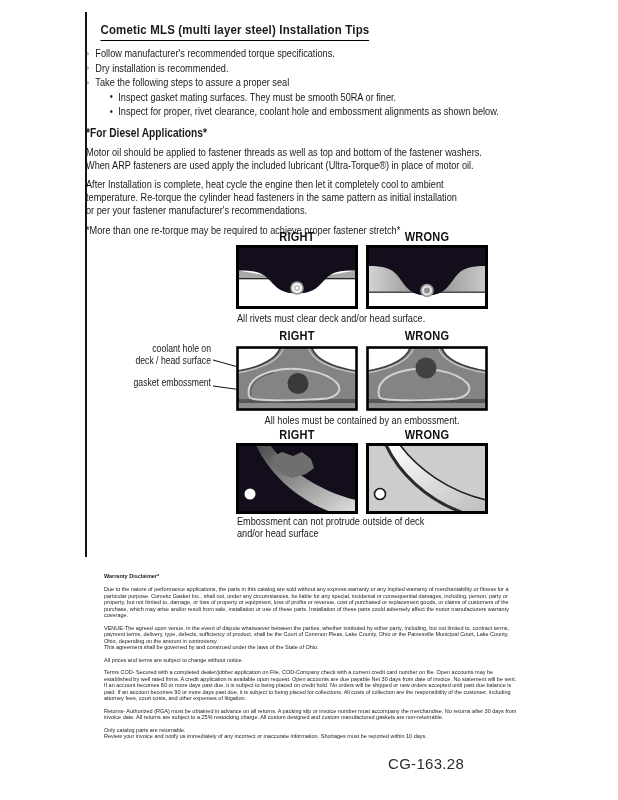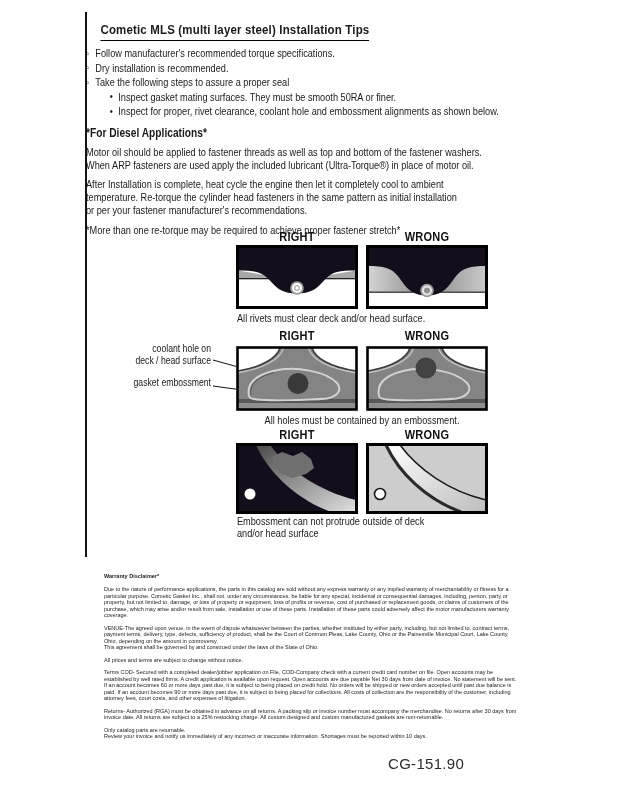--- a/index.html
+++ b/index.html
@@ -204,15 +204,15 @@
     <div class="fp-p">Due to the nature of performance applications, the parts in this catalog are sold without any express warranty or any implied warranty of merchantability or fitness for a particular purpose.  Cometic Gasket Inc., shall not, under any circumstances, be liable for any special, incidental or consequential damages, including, person, party or property, but not limited to, damage, or loss of property or equipment, loss of profits or revenue, cost of purchased or replacement goods, or claims of customers of the purchase, which may arise and/or result from sale, installation or use of these parts.  Installation of these parts could adversely affect the motor manufacturers warranty coverage.</div>
     <div class="fp-p tight">VENUE-The agreed upon venue, in the event of dispute whatsoever between the parties, whether instituted by either party, including, but not limited to, contract terms, payment terms, delivery, type, defects, sufficiency of product, shall be the Court of Common Pleas, Lake County, Ohio or the Painesville Municipal Court, Lake County, Ohio, depending on the amount in controversy.</div>
     <div class="fp-p">This agreement shall be governed by and construed under the laws of the State of Ohio.</div>
     <div class="fp-p">All prices and terms are subject to change without notice.</div>
     <div class="fp-p">Terms COD- Secured with a completed dealer/jobber application on File, COD-Company check with a current credit card number on file.  Open accounts may be established by well rated firms.  A credit application is available upon request.  Open accounts are due payable Net 30 days from date of invoice.  No statement will be sent.  If an account becomes 60 or more days past due, it is subject to being placed on credit hold.  No orders will be shipped or new orders accepted until past due balance is paid.  If an account becomes 90 or more days past due, it is subject to being placed for collections.  All costs of collection are the responsibility of the customer, including attorney fees, court costs, and other expenses of litigation.</div>
     <div class="fp-p">Returns- Authorized (RGA) must be obtained in advance on all returns.  A packing slip or invoice number must accompany the merchandise.  No returns after 30 days from invoice date.  All returns are subject to a 25% restocking charge.  All custom designed and custom manufactured gaskets are non-returnable.</div>
     <div class="fp-p tight">Only catalog parts are returnable.</div>
     <div class="fp-p">Review your invoice and notify us immediately of any incorrect or inaccurate information.  Shortages must be reported within 10 days.</div>
   </div>
 
-  <div class="docnum">CG-151.90</div>
+  <div class="docnum">CG-163.28</div>
 
 </div>
 
 </body></html>

